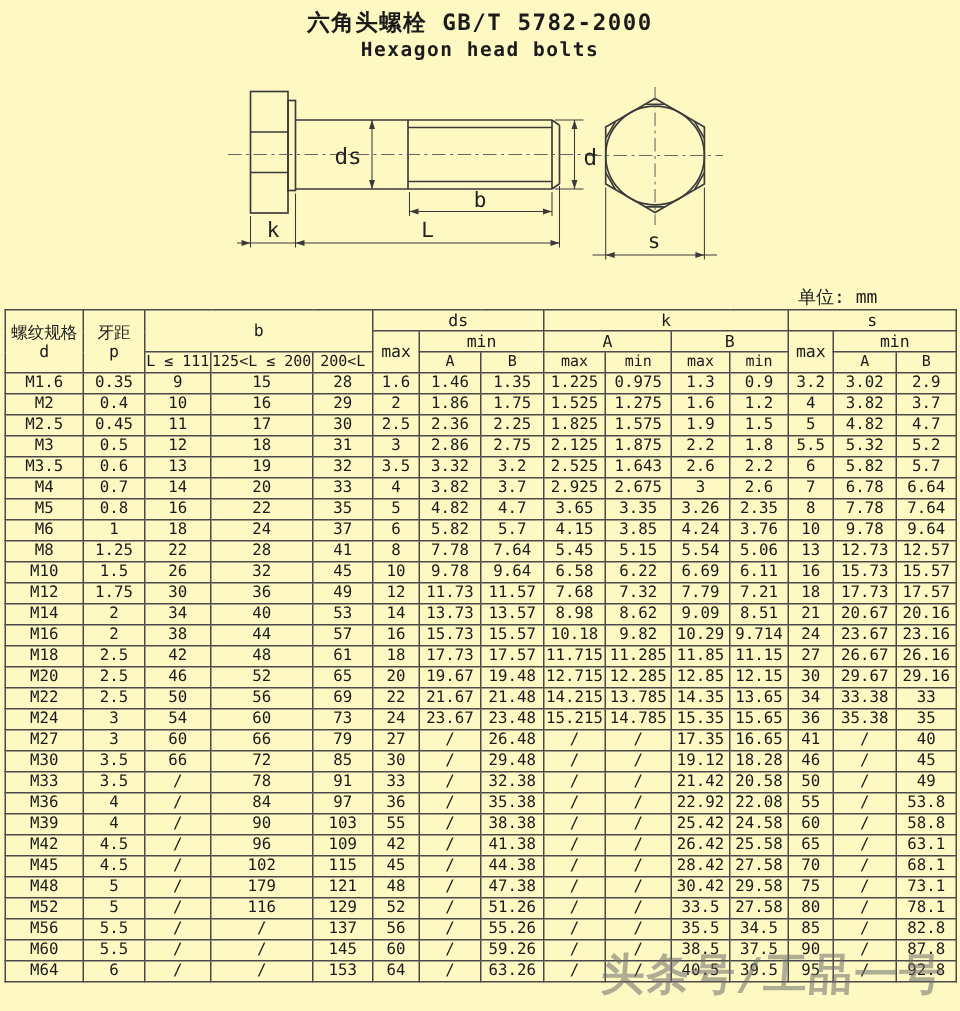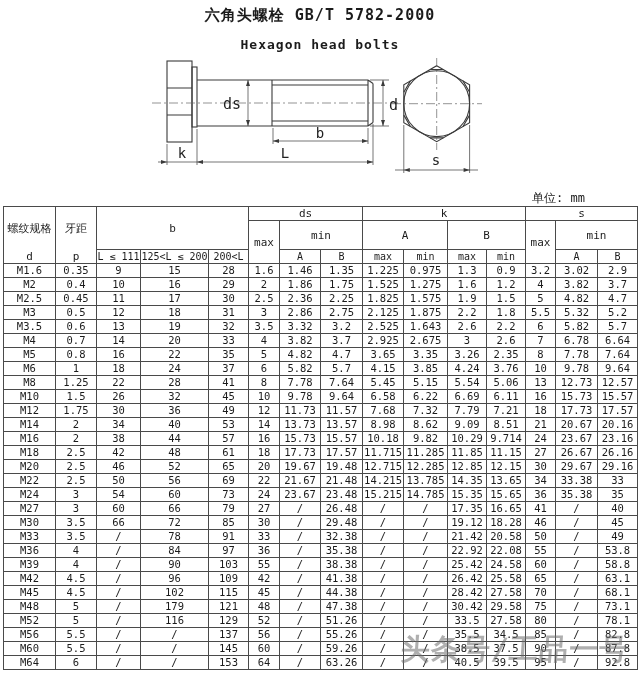--- a/index.html
+++ b/index.html
@@ -1,40 +1,40 @@
 <!DOCTYPE html>
 <html><head>
 <meta charset="utf-8">
 <style>
   * { margin:0; padding:0; box-sizing:border-box; }
   html,body { background:#e8e8e8; }
   .page {
     position:relative; width:640px; height:674px; overflow:hidden;
-    background:#ffffff; color:#1b1b1b;
+    background:#fef9c3; color:#1b1b1b;
     font-family:"DejaVu Sans Mono","Liberation Mono",monospace;
   }
   .title-zh { position:absolute; top:6px; left:0; width:100%; text-align:center;
     font-size:15px; font-weight:bold; letter-spacing:1px; }
-  .title-en { position:absolute; top:37px; left:0; width:100%; text-align:center;
+  .title-en { position:absolute; top:26px; left:0; width:100%; text-align:center;
     font-size:13px; font-weight:bold; letter-spacing:1px; }
   .diagram { position:absolute; left:140px; top:52px; }
   .unit-label { position:absolute; top:190px; left:532px; font-size:12px; }
   table.spec {
     position:absolute; top:206px; left:3px; width:634px;
     border-collapse:collapse; table-layout:fixed;
     font-size:10.5px;
   }
   table.spec th, table.spec td {
     border:1px solid #4a4a4a; text-align:center; vertical-align:middle;
     padding:0; font-weight:normal; overflow:hidden; white-space:nowrap;
   }
   table.spec thead th { font-size:11px; line-height:13px; height:14px; }
   table.spec thead tr.sub th { font-size:10px; }
   table.spec tbody td { height:13.4px; line-height:13px; }
-  .hdr-2line div { line-height:13px;margin-top:15px; }
+  .hdr-2line div { line-height:13px; }
   .watermark {
     position:absolute; right:0px; bottom:4px; width:250px; text-align:center;
     font-size:29px; font-weight:bold; letter-spacing:1px;
     color:rgba(110,110,110,0.55); pointer-events:none;
     transform:skewX(-4deg);
   }
   svg text { font-family:"DejaVu Sans Mono","Liberation Mono",monospace; fill:#222; }
 </style>
 </head>
 <body>

